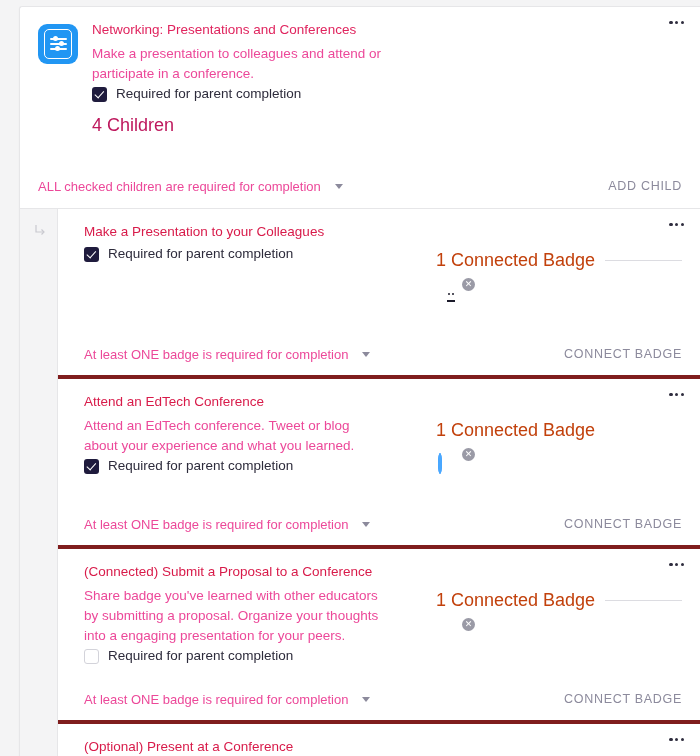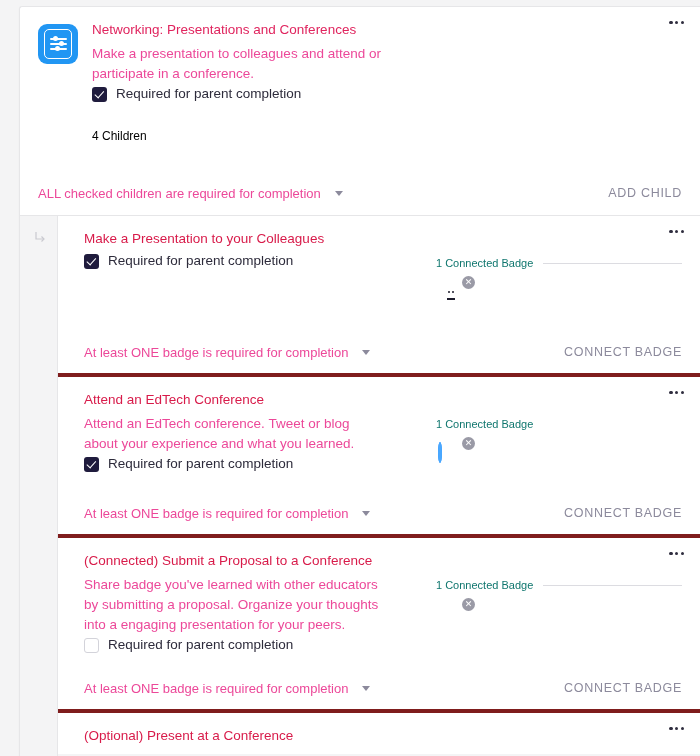--- a/index.html
+++ b/index.html
@@ -123,23 +123,23 @@
     left: 4.6px; top: 2px;
     width: 4px; height: 7.5px;
     border: solid #ffffff;
     border-width: 0 1.8px 1.8px 0;
     transform: rotate(42deg);
   }
   .cbox.off { background: #ffffff; border: 1.3px solid #d3d3da; }
   .cblabel { color: #2d2b3b; font-size: 13.5px; line-height: 16px; }
 
   .children-count {
-    color: #000000;
-    font-size: 12px;
-    margin-top: 27px;
+    color: #be185d;
+    font-size: 18px;
+    margin-top: 13px;
   }
 
   .kebab {
     position: absolute;
     right: 16px;
     top: 14px;
     display: flex;
     gap: 2.5px;
     align-items: center;
     cursor: pointer;
@@ -221,22 +221,22 @@
   .child-inner { display: flex; }
   .child-left { width: 352px; flex: 0 0 auto; }
   .child-right { flex: 1 1 auto; position: relative; padding-top: 27px; }
 
   .conn-row {
     display: flex;
     align-items: center;
     gap: 10px;
   }
   .conn-label {
-    color: #0f766e;
-    font-size: 11px;
+    color: #c2410c;
+    font-size: 18px;
     white-space: nowrap;
   }
   .conn-line {
     flex: 1 1 auto;
     height: 1px;
     background: #dcdce1;
   }
   .conn-line.hidden { background: transparent; }
 
   

